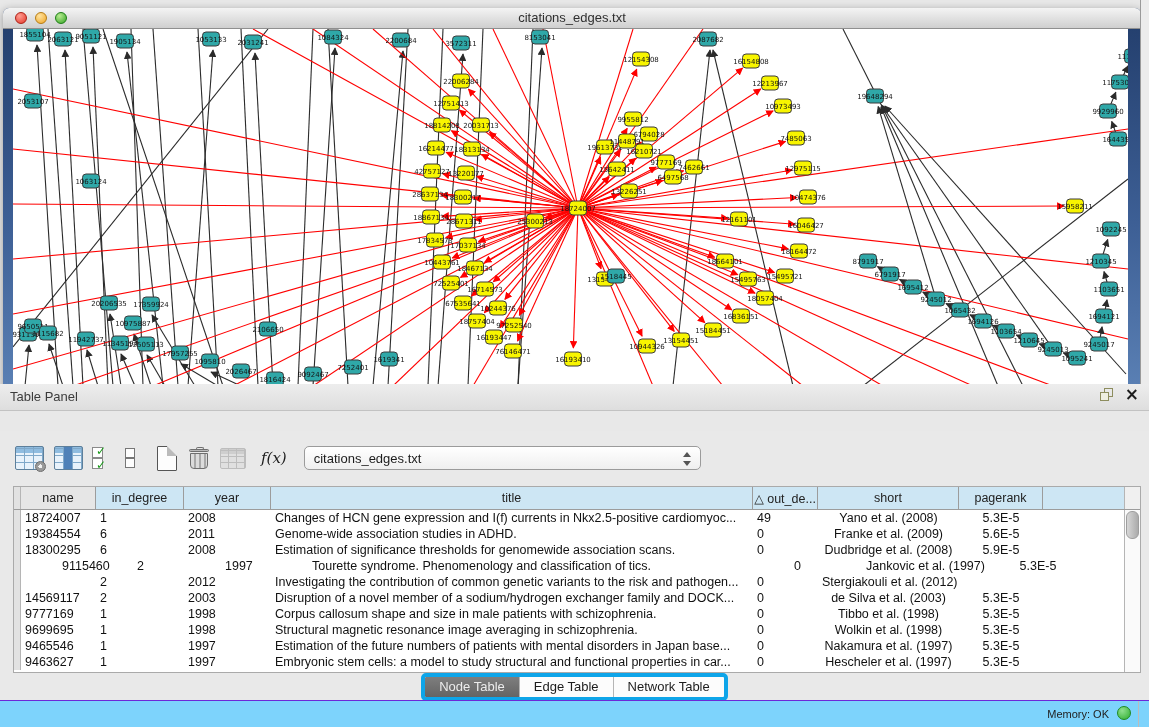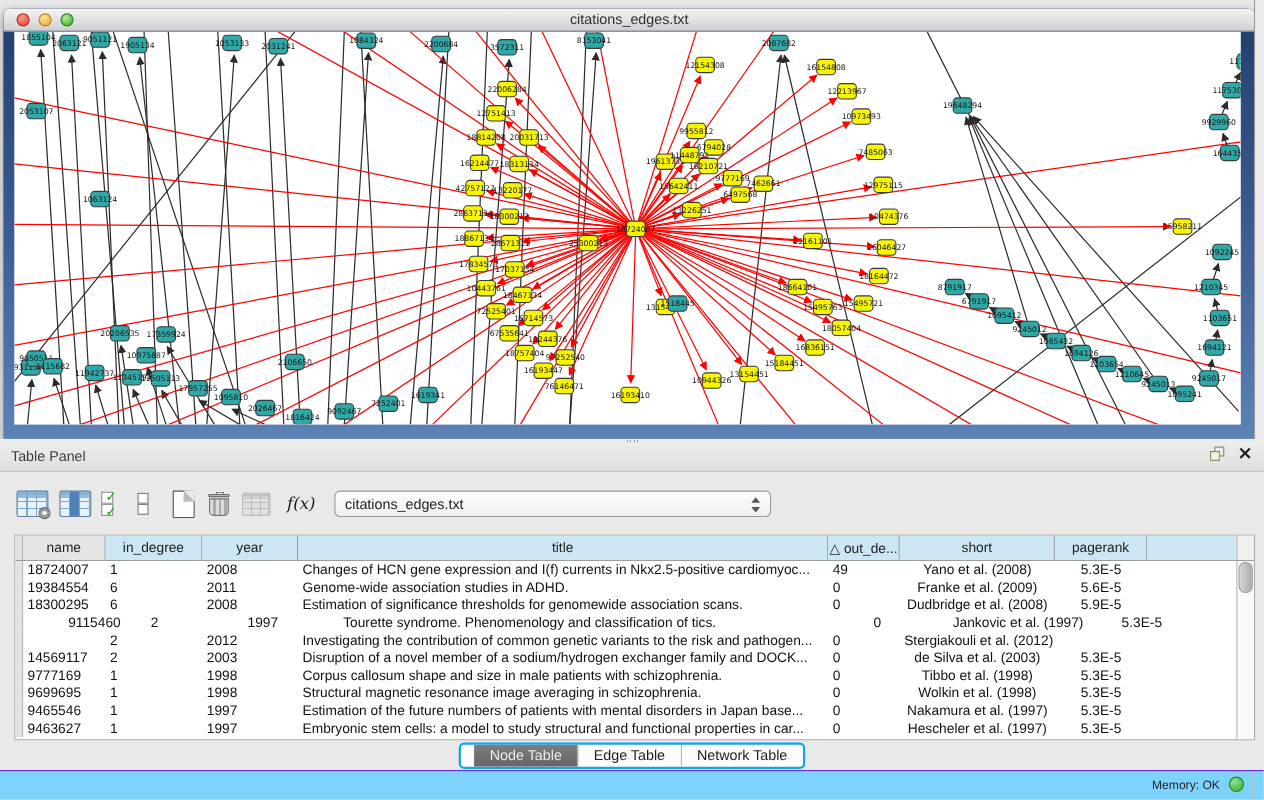--- a/index.html
+++ b/index.html
@@ -21,21 +21,21 @@
   .canvas-wrap{position:absolute;left:10px;top:21px;width:1115px;height:357px;background:#ffffff;overflow:hidden;}
   .canvas-wrap svg{display:block;width:1115px;height:357px;}
   .desktop-sliver{position:absolute;right:0;top:0;width:8px;height:399px;background:#ececec;border-left:1px solid #9a9a9a;}
 
   
   .divider{position:absolute;left:0;top:399px;width:1149px;height:6px;background:linear-gradient(#f2f2f2,#dddddd);}
   .grip{position:absolute;left:570px;top:1px;width:10px;height:4px;
     background:repeating-linear-gradient(90deg,#9a9a9a 0 1px,transparent 1px 3px);}
 
   
-  .panel-titlebar{position:absolute;left:0;top:402px;width:1149px;height:26px;
+  .panel-titlebar{position:absolute;left:0;top:384px;width:1149px;height:26px;
     background:linear-gradient(#ededed,#dedede);border-bottom:1px solid #c2c2c2;}
   .panel-title{position:absolute;left:10px;top:5px;font-size:13px;color:#3c3c3c;}
   .panel-tools{position:absolute;right:10px;top:4px;display:flex;align-items:center;gap:12px;}
   .float-icon{position:relative;width:13px;height:13px;}
   .float-icon i{position:absolute;width:7px;height:7px;border:1px solid #8d8d5e;background:transparent;display:block;}
   .float-icon i.b{left:0;bottom:0;background:#efefe2;}
   .float-icon i.a{right:0;top:0;}
   .close-x{font-size:17px;font-weight:bold;color:#1c1c1c;line-height:13px;font-family:"DejaVu Sans",sans-serif;}
 
   .panel-body{position:absolute;left:0;top:431px;width:1149px;height:269px;background:#e9e9e9;}
@@ -87,21 +87,21 @@
   .td{box-sizing:border-box;padding:0 4px;white-space:nowrap;overflow:hidden;line-height:16px;}
   .td.c{text-align:center;}
   .rowstrip{width:6px;flex:none;background:#e2e2e2;border-right:1px solid #b5b5b5;}
   .vscroll{width:15px;flex:none;border-left:1px solid #b5b5b5;background:#fafafa;position:relative;}
   .vthumb{position:absolute;left:1px;top:1px;width:11px;height:26px;border-radius:6px;border:1px solid #9e9e9e;
     background:linear-gradient(90deg,#d6d6d6,#ababab);}
   .scorner{width:15px;flex:none;border-left:1px solid #b5b5b5;background:#f0f0f0;}
 
   
   .tabsbar{position:absolute;left:0;top:242px;width:1149px;height:27px;display:flex;justify-content:center;align-items:center;}
-  .seg{display:flex;border:2px solid #0ea5e9;border-radius:5px;overflow:hidden;background:#fcfcfc;height:20px;padding-left:12px;}
+  .seg{display:flex;border:4px solid #0ea5e9;border-radius:5px;overflow:hidden;background:#fcfcfc;height:20px;}
   .seg button{border:none;background:transparent;font-family:inherit;font-size:13px;color:#1c1c1c;padding:0 14px;height:20px;line-height:20px;border-left:1px solid #b5b5b5;cursor:default;}
   .seg button:first-child{border-left:none;}
   .seg button.sel{background:linear-gradient(#7e7e7e,#646464);color:#ececec;}
 
   
   .statusbar{position:absolute;left:0;top:700px;width:1149px;height:27px;background:#7dd3fc;border-top:1px solid #6d28d9;}
   .mem{position:absolute;right:40px;top:7px;font-size:11px;color:#222;}
   .memdot{position:absolute;right:18px;top:5px;width:14px;height:14px;border-radius:50%;
     background:radial-gradient(circle at 35% 30%,#8fe08f,#2fae2f);border:1px solid #1f8a1f;box-sizing:border-box;}
   .statussep{position:absolute;right:10px;top:0;width:1px;height:27px;background:#bcbcbc;}

